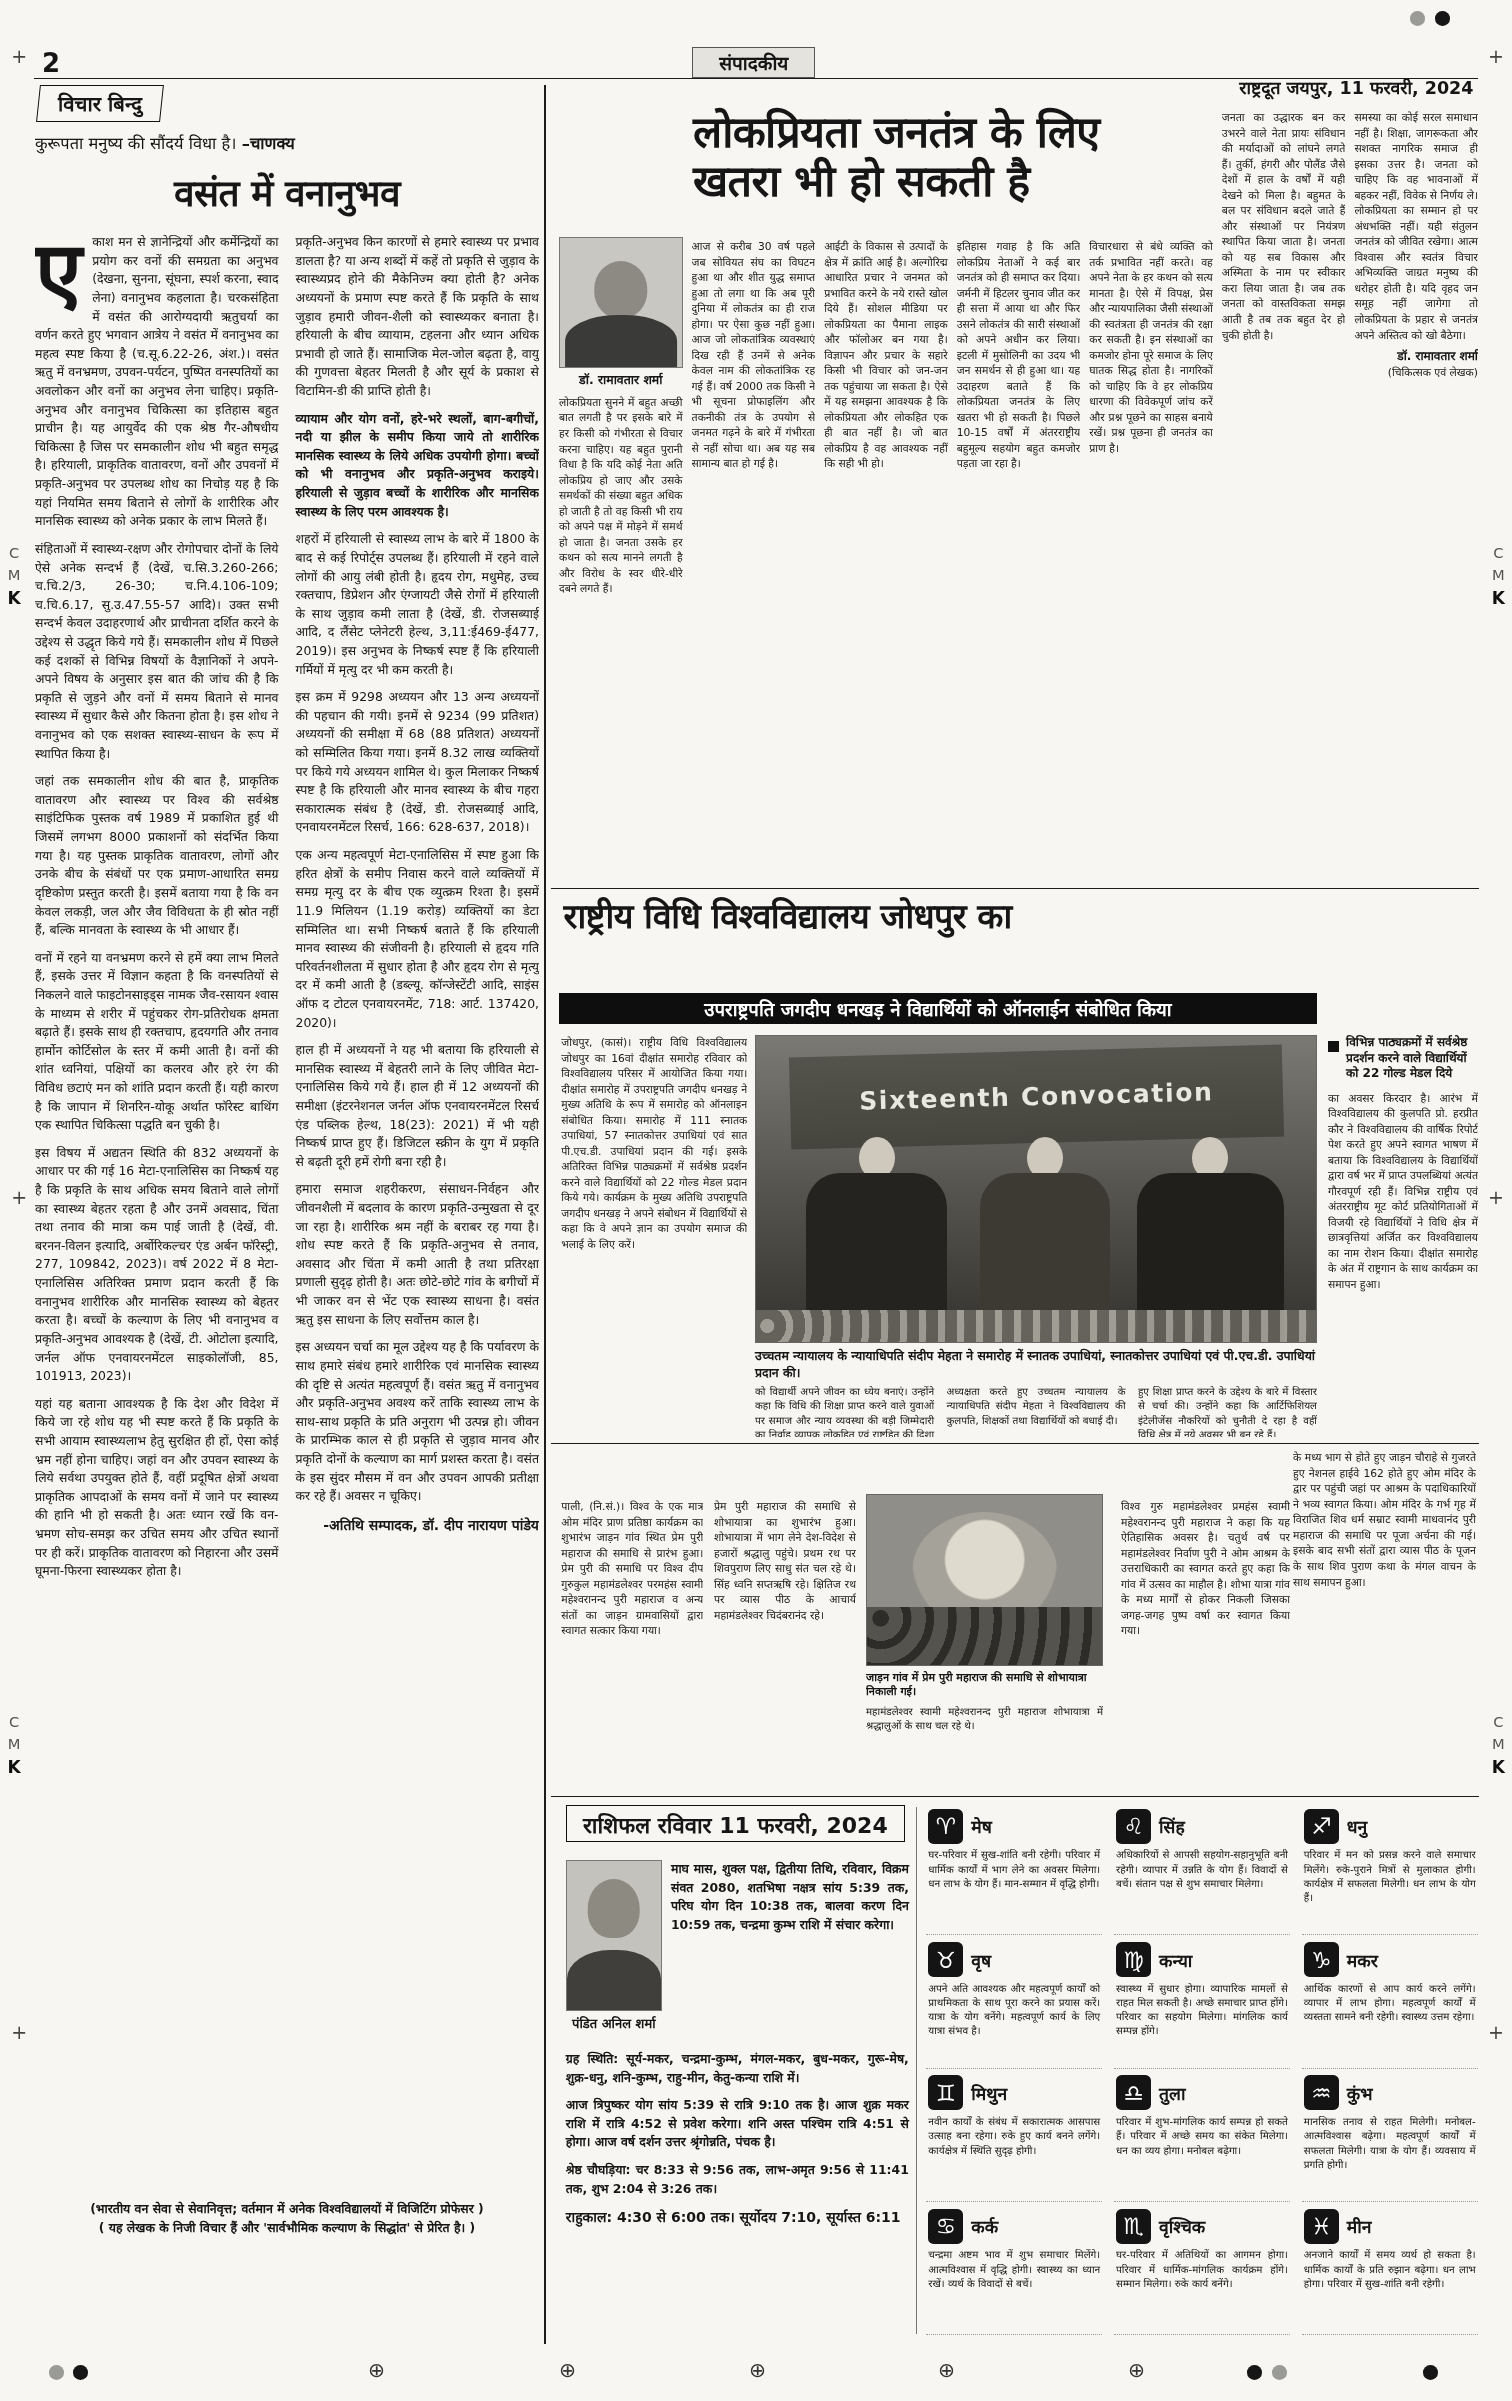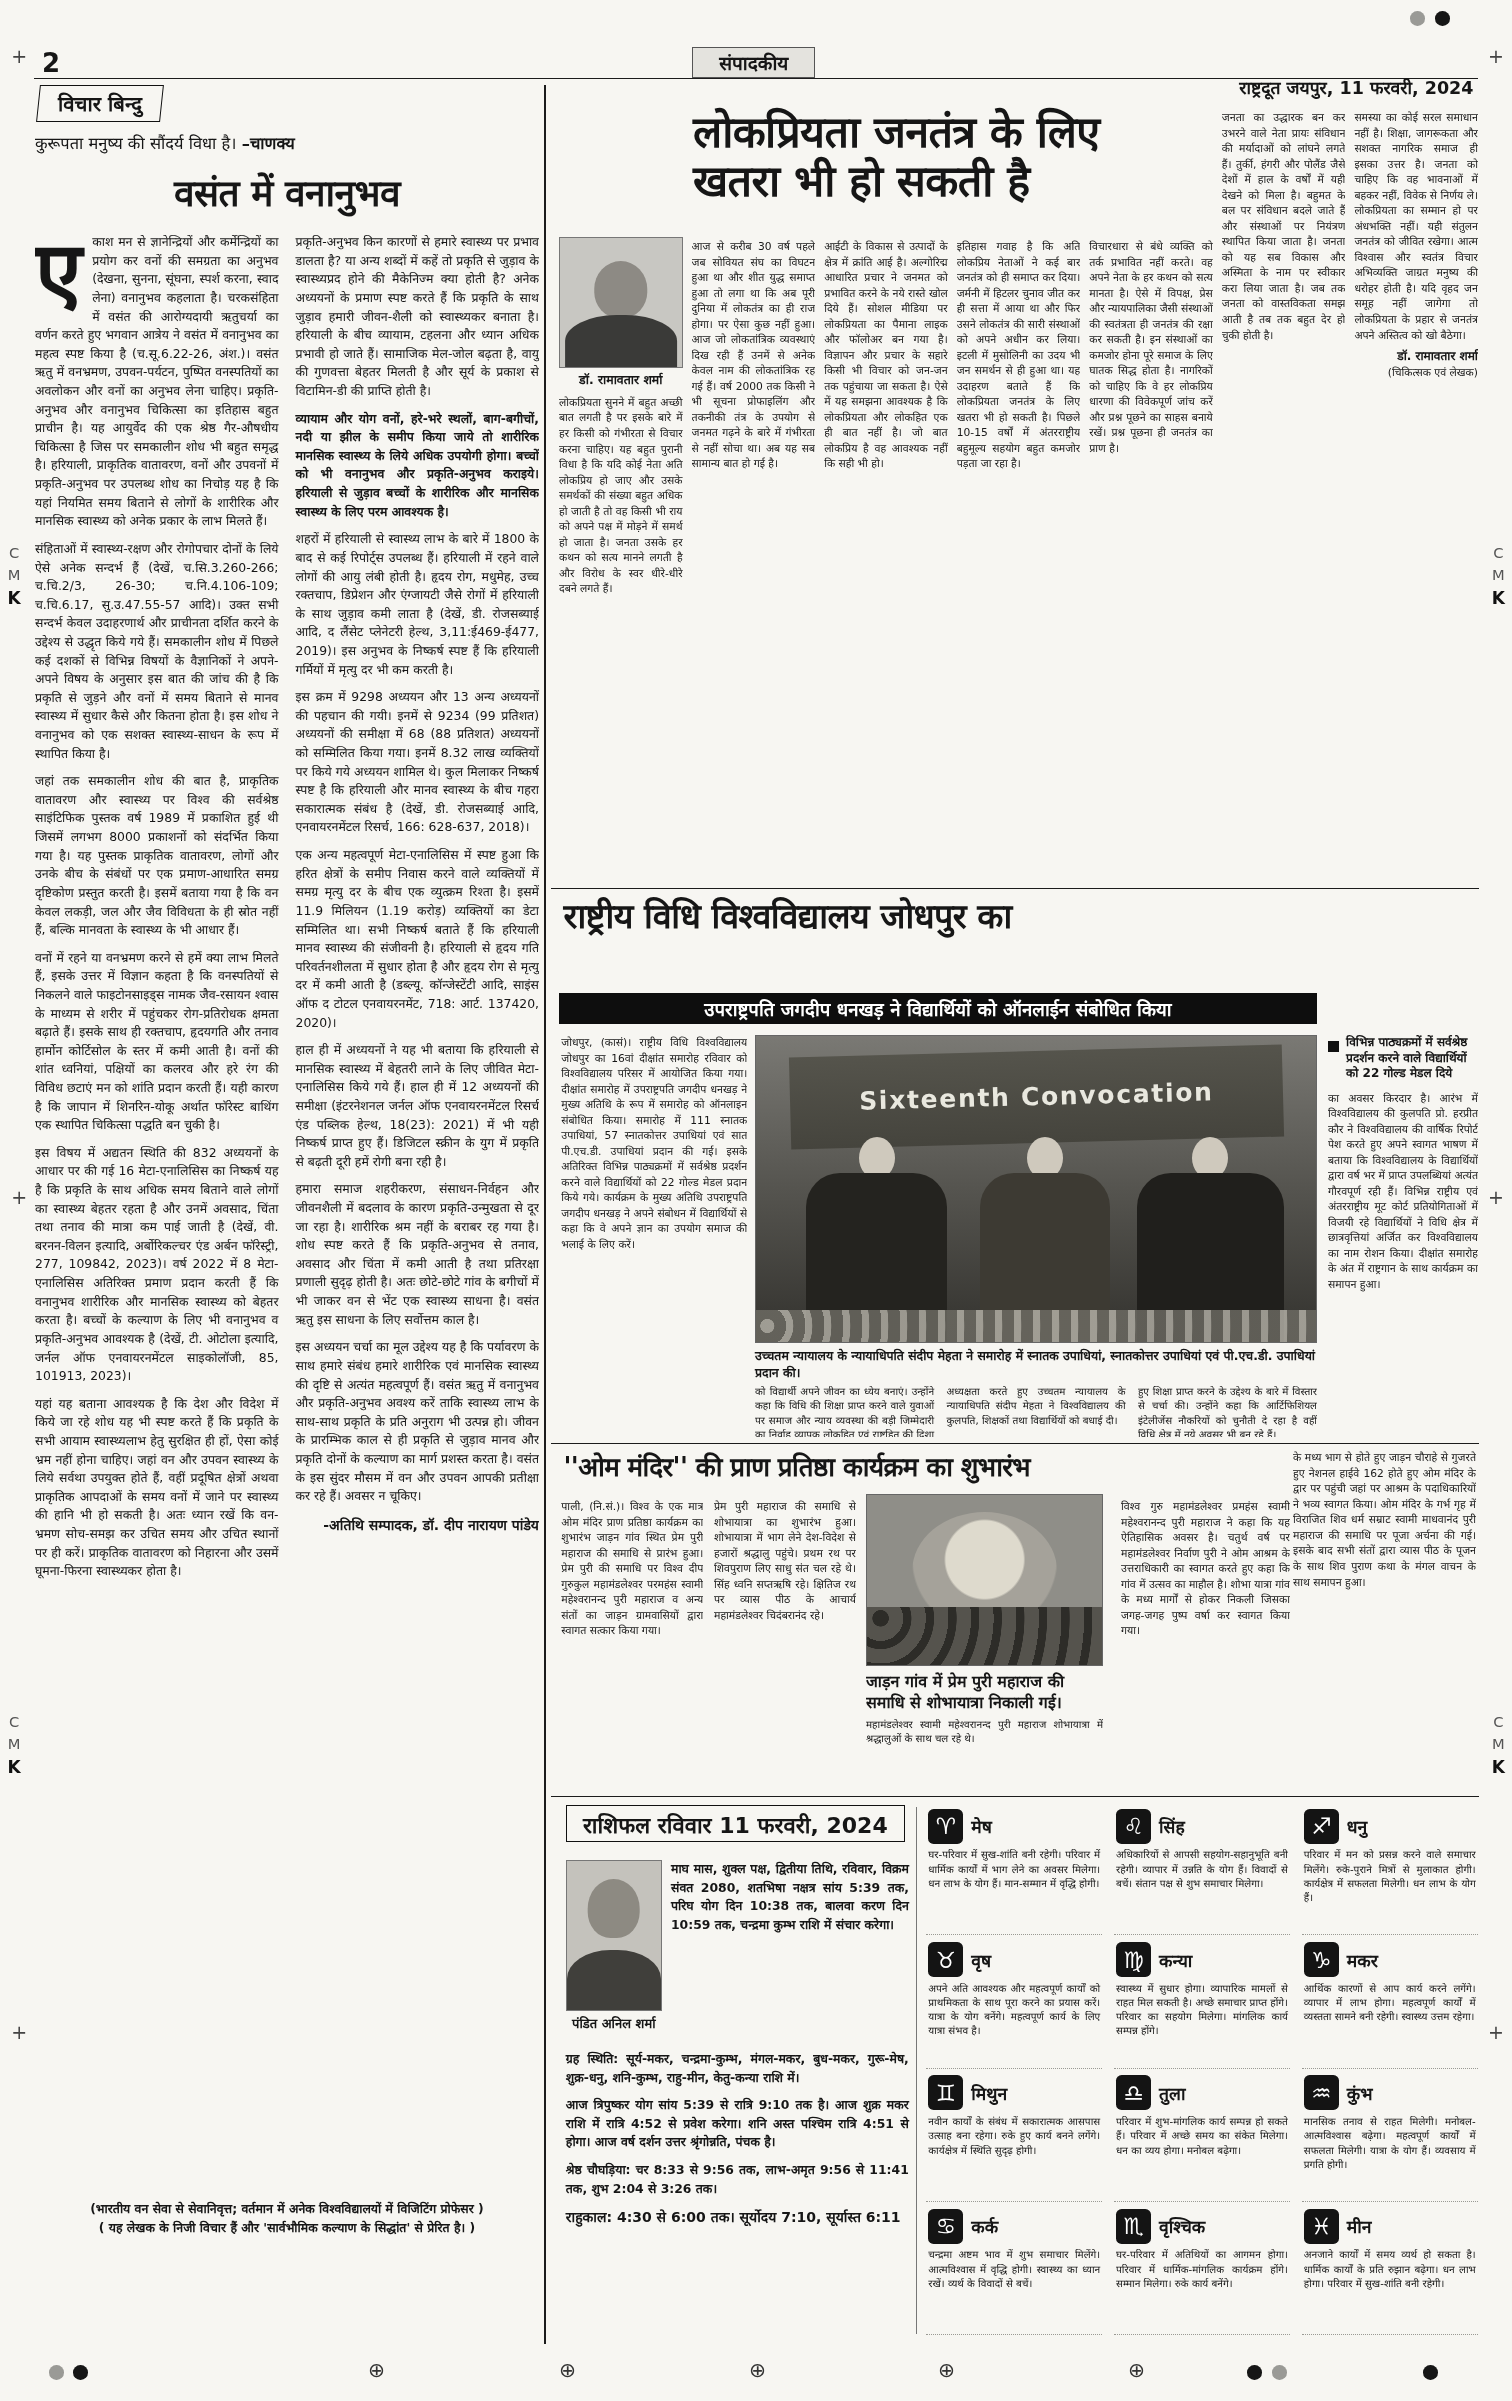--- a/index.html
+++ b/index.html
@@ -72,21 +72,21 @@
   
   #om{position:absolute;left:559px;top:1447px;width:919px;height:343px;}
   .om-headline{position:absolute;left:4.5px;top:1.1px;width:599px;font-size:26px;font-weight:800;letter-spacing:-0.6px;}
   .om-col{position:absolute;font-size:10.7px;line-height:1.45;text-align:justify;overflow:hidden;}
   .om-c1{left:2.3px;top:52px;width:142px;height:282px;}
   .om-c2{left:155px;top:52px;width:142px;height:282px;}
   .om-photoblock{position:absolute;left:307px;top:47px;width:237px;height:289px;overflow:hidden;}
   .om-photo{width:100%;height:172px;background:#8f8e88;position:relative;overflow:hidden;border:0.6px solid #666;}
   .om-arch{position:absolute;left:50%;top:10%;width:62%;height:70%;transform:translateX(-50%);background:radial-gradient(circle at 50% 40%,#dedacd 0 38%,#a5a29a 40% 70%,#8f8e88 72%);border-radius:50% 50% 4.5px 4.5px;}
   .om-crowd{position:absolute;left:0;bottom:0;width:100%;height:34%;background:repeating-radial-gradient(circle at 13.6px 11.3px,#2d2c28 0 8px,#55534d 8.5px 22.6px);}
-  .om-caption{font-size:16px;font-weight:bold;line-height:1.35;padding:4.5px 0;}
+  .om-caption{font-size:11px;font-weight:bold;line-height:1.35;padding:4.5px 0;}
   .om-below{font-size:10.2px;line-height:1.4;text-align:justify;}
   .om-c4{left:562px;top:52px;width:169px;height:282px;}
   .om-c5{left:734px;top:3.4px;width:183px;height:333px;}
 
   
   #rashi{position:absolute;left:559px;top:1802px;width:919px;height:536px;}
   .rashi-titlebox{position:absolute;left:6.8px;top:3.4px;width:339px;height:37px;border:1.7px solid #111;display:flex;align-items:center;justify-content:center;font-size:22px;font-weight:800;}
   .pandit-photo{position:absolute;left:6.8px;top:58px;width:96px;height:151px;background:#c4c2bc;border:0.6px solid #777;overflow:hidden;}
   .pandit-photo .head{position:absolute;left:50%;top:12%;width:56%;height:40%;transform:translateX(-50%);background:#8d8a82;border-radius:50% 50% 44% 44%;}
   .pandit-photo .torso{position:absolute;left:50%;bottom:-2%;width:100%;height:42%;transform:translateX(-50%);background:#403f3b;border-radius:46% 46% 0 0;}
@@ -233,21 +233,20 @@
     <div class="conv-side">
       <div class="side-head">
         <span class="side-bullet"></span>
         <span>विभिन्न पाठ्यक्रमों में सर्वश्रेष्ठ प्रदर्शन करने वाले विद्यार्थियों को 22 गोल्ड मेडल दिये</span>
       </div>
       <div class="side-text">का अवसर किरदार है। आरंभ में विश्वविद्यालय की कुलपति प्रो. हरप्रीत कौर ने विश्वविद्यालय की वार्षिक रिपोर्ट पेश करते हुए अपने स्वागत भाषण में बताया कि विश्वविद्यालय के विद्यार्थियों द्वारा वर्ष भर में प्राप्त उपलब्धियां अत्यंत गौरवपूर्ण रही हैं। विभिन्न राष्ट्रीय एवं अंतरराष्ट्रीय मूट कोर्ट प्रतियोगिताओं में विजयी रहे विद्यार्थियों ने विधि क्षेत्र में छात्रवृत्तियां अर्जित कर विश्वविद्यालय का नाम रोशन किया। दीक्षांत समारोह के अंत में राष्ट्रगान के साथ कार्यक्रम का समापन हुआ।</div>
     </div>
   </div>
 
   <div id="om">
-    <div class="om-headline">''ओम मंदिर'' की प्राण प्रतिष्ठा कार्यक्रम का शुभारंभ</div>
     <div class="om-col om-c1">पाली, (नि.सं.)। विश्व के एक मात्र ओम मंदिर प्राण प्रतिष्ठा कार्यक्रम का शुभारंभ जाड़न गांव स्थित प्रेम पुरी महाराज की समाधि से प्रारंभ हुआ। प्रेम पुरी की समाधि पर विश्व दीप गुरुकुल महामंडलेश्वर परमहंस स्वामी महेश्वरानन्द पुरी महाराज व अन्य संतों का जाड़न ग्रामवासियों द्वारा स्वागत सत्कार किया गया।</div>
     <div class="om-col om-c2">प्रेम पुरी महाराज की समाधि से शोभायात्रा का शुभारंभ हुआ। शोभायात्रा में भाग लेने देश-विदेश से हजारों श्रद्धालु पहुंचे। प्रथम रथ पर शिवपुराण लिए साधु संत चल रहे थे। सिंह ध्वनि सप्तऋषि रहे। क्षितिज रथ पर व्यास पीठ के आचार्य महामंडलेश्वर चिदंबरानंद रहे।</div>
     <div class="om-photoblock">
       <div class="om-photo">
         <div class="om-arch"></div>
         <div class="om-crowd"></div>
       </div>
       <div class="om-caption">जाड़न गांव में प्रेम पुरी महाराज की समाधि से शोभायात्रा निकाली गई।</div>
       <div class="om-below">महामंडलेश्वर स्वामी महेश्वरानन्द पुरी महाराज शोभायात्रा में श्रद्धालुओं के साथ चल रहे थे।</div>
     </div>

